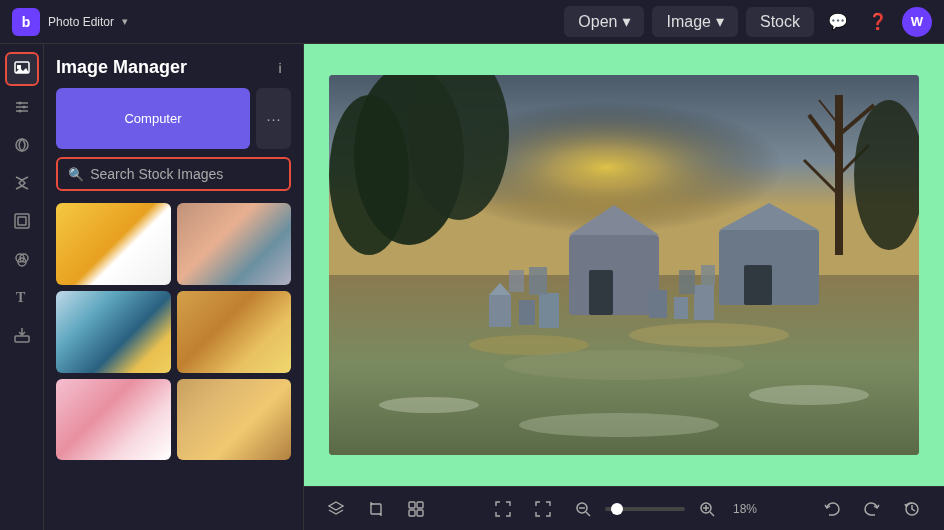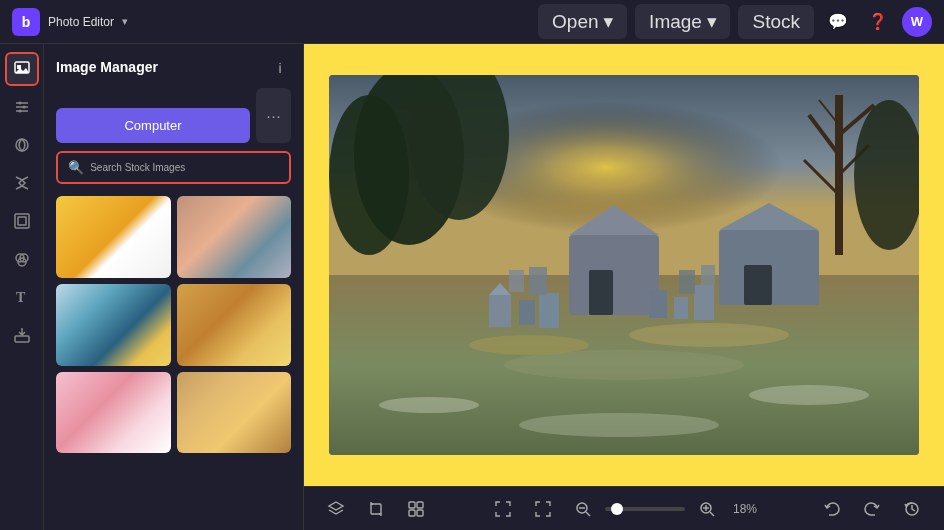--- a/index.html
+++ b/index.html
@@ -44,21 +44,21 @@
       color: #aaa;
       font-size: 11px;
     }
     .topbar-spacer { flex: 1; }
     .topbar-btn {
       background: #2d2d3e;
       border: none;
       color: #ddd;
       padding: 6px 14px;
       border-radius: 6px;
-      font-size: 19px;
+      font-size: 16px;
       cursor: pointer;
       display: flex;
       align-items: center;
       gap: 5px;
     }
     .topbar-icon-btn {
       background: transparent;
       border: none;
       color: #aaa;
       width: 32px;
@@ -128,21 +128,21 @@
       flex-direction: column;
       padding: 12px;
     }
     .panel-header {
       display: flex;
       align-items: center;
       justify-content: space-between;
       margin-bottom: 10px;
     }
     .panel-title {
-      font-size: 14px;
+      font-size: 18px;
       font-weight: 600;
       color: #fff;
     }
     .panel-info-btn {
       background: transparent;
       border: none;
       color: #aaa;
       cursor: pointer;
       font-size: 14px;
       width: 22px;
@@ -155,26 +155,25 @@
     .panel-computer-row {
       display: flex;
       gap: 6px;
       margin-bottom: 8px;
     }
     .btn-computer {
       flex: 1;
       background: #6c5ce7;
       border: none;
       color: #fff;
-      padding: 10px;
+      padding: 23px;
       border-radius: 6px;
       font-size: 13px;
       font-weight: 500;
       cursor: pointer;
-      margin-top: 20px;
     }
     .btn-more {
       background: #2d2d3e;
       border: none;
       color: #aaa;
       padding: 8px 10px;
       border-radius: 6px;
       font-size: 15px;
       cursor: pointer;
     }
@@ -183,21 +182,21 @@
       align-items: center;
       background: transparent;
       border: 2px solid #e74c3c;
       border-radius: 6px;
       padding: 7px 10px;
       gap: 6px;
       margin-bottom: 12px;
       cursor: text;
     }
     .search-icon { color: #aaa; font-size: 13px; }
-    .search-placeholder { color: #aaa; font-size: 10px; }
+    .search-placeholder { color: #aaa; font-size: 14px; }
 
     
     .image-grid {
       display: grid;
       grid-template-columns: 1fr 1fr;
       gap: 6px;
       overflow-y: auto;
     }
     .image-grid::-webkit-scrollbar { width: 4px; }
     .image-grid::-webkit-scrollbar-track { background: #1e1e2e; }
@@ -207,21 +206,21 @@
       width: 100%;
       aspect-ratio: 1.4;
       border-radius: 6px;
       overflow: hidden;
       cursor: pointer;
     }
 
     
     .canvas-area {
       flex: 1;
-      background: #fde047;
+      background: #86efac;
       display: flex;
       flex-direction: column;
       position: relative;
     }
     .canvas-container {
       flex: 1;
       display: flex;
       align-items: center;
       justify-content: center;
       padding: 16px;

